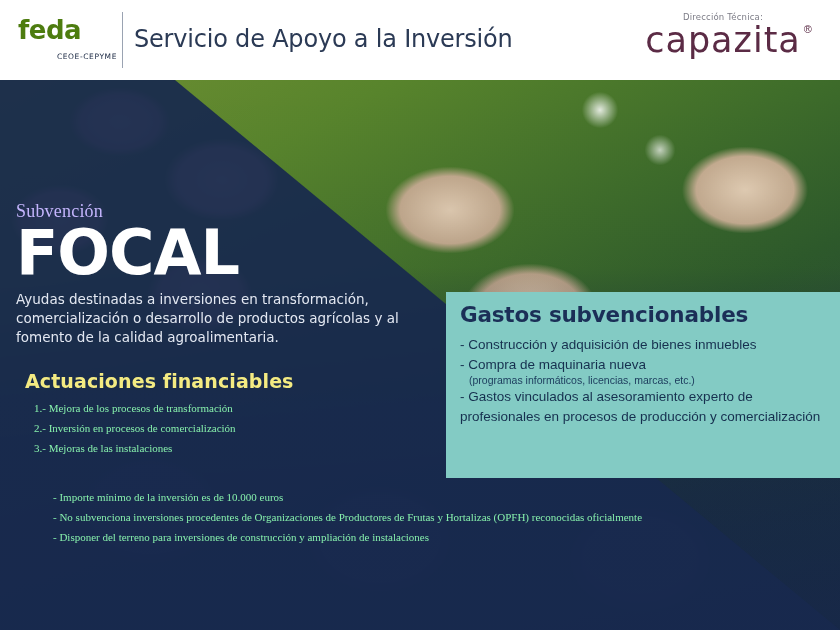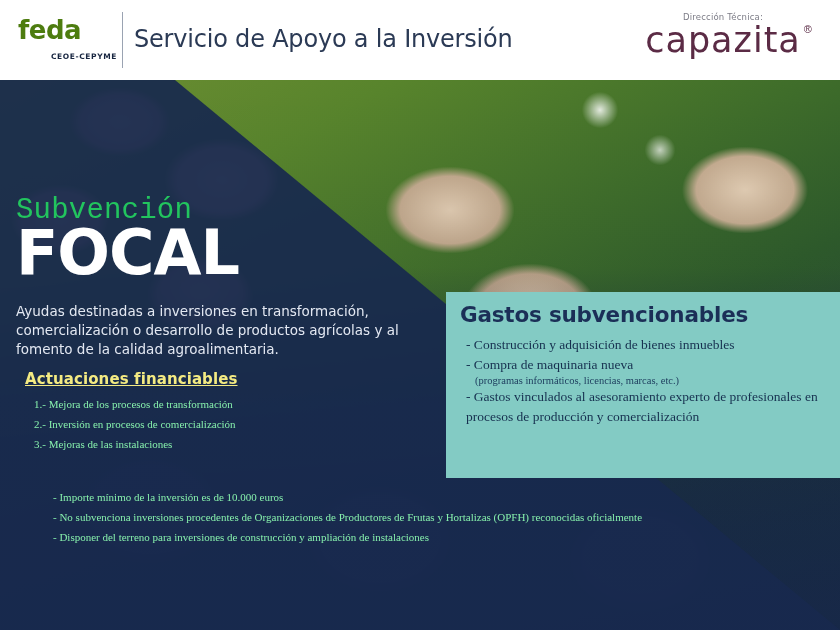--- a/index.html
+++ b/index.html
@@ -38,21 +38,21 @@
     font-family: "DejaVu Sans", sans-serif;
     font-weight: 700;
     font-size: 26px;
     line-height: 41px;
     letter-spacing: -0.5px;
     color: #4d7c0f;
   }
   .logo-feda .sub {
     text-align: right;
     font-family: "DejaVu Sans", sans-serif;
-    font-weight: 700;
+    font-weight: 400;
     font-size: 7.5px;
     letter-spacing: 0.6px;
     color: #16243f;
     margin-top: 1px;
     padding-right: 1px;
   }
 
   .divider-vert {
     position: absolute;
     left: 122px; top: 12px;
@@ -157,53 +157,52 @@
   }
 
   
   .left-copy {
     position: absolute;
     left: 16px; top: 196px;
     width: 430px;
     z-index: 20;
   }
   .kicker {
-    font-family: Liberation Mono, monospace;
+    font-family: Liberation Serif, serif;
     font-weight: 400;
-    font-size: 29px;
+    font-size: 18px;
     line-height: 30px;
-    color: #22c55e;
+    color: #c4b5fd;
     letter-spacing: 0.2px;
   }
   .focal {
     font-family: "DejaVu Sans", sans-serif;
     font-weight: 700;
     font-size: 62px;
     line-height: 58px;
     color: #ffffff;
     letter-spacing: -1px;
     margin-top: -2px;
   }
   .lede {
-    margin-top: 20px;
+    margin-top: 8px;
     font-family: "DejaVu Sans", sans-serif;
     font-size: 13.5px;
     line-height: 19px;
     color: #e3e8f2;
     width: 400px;
   }
 
   
   .sec-head {
     font-family: "DejaVu Sans", sans-serif;
     font-weight: 700;
-    font-size: 15px;
+    font-size: 19px;
     color: #f4eb82;
     letter-spacing: 0.1px;
-    text-decoration: underline;
   }
   .sec-body {
     font-family: Liberation Serif, serif;
     font-size: 11px;
     line-height: 20px;
     color: #86efac;
   }
 
   .block-actuaciones {
     position: absolute;
@@ -233,25 +232,24 @@
   .panel-title {
     font-family: "DejaVu Sans", sans-serif;
     font-weight: 700;
     font-size: 21.5px;
     line-height: 26px;
     color: #1b2f57;
     letter-spacing: -0.2px;
   }
   .panel-list {
     margin-top: 7px;
-    font-family: Liberation Serif, serif;
+    font-family: Liberation Sans, sans-serif;
     font-size: 13.5px;
     line-height: 19.5px;
     color: #16304f;
-    margin-left: 6px;
   }
   .panel-note {
     font-size: 10.5px;
     line-height: 13px;
     padding-left: 9px;
     color: #1b3a5c;
   }
 </style>
 </head>
 <body>

